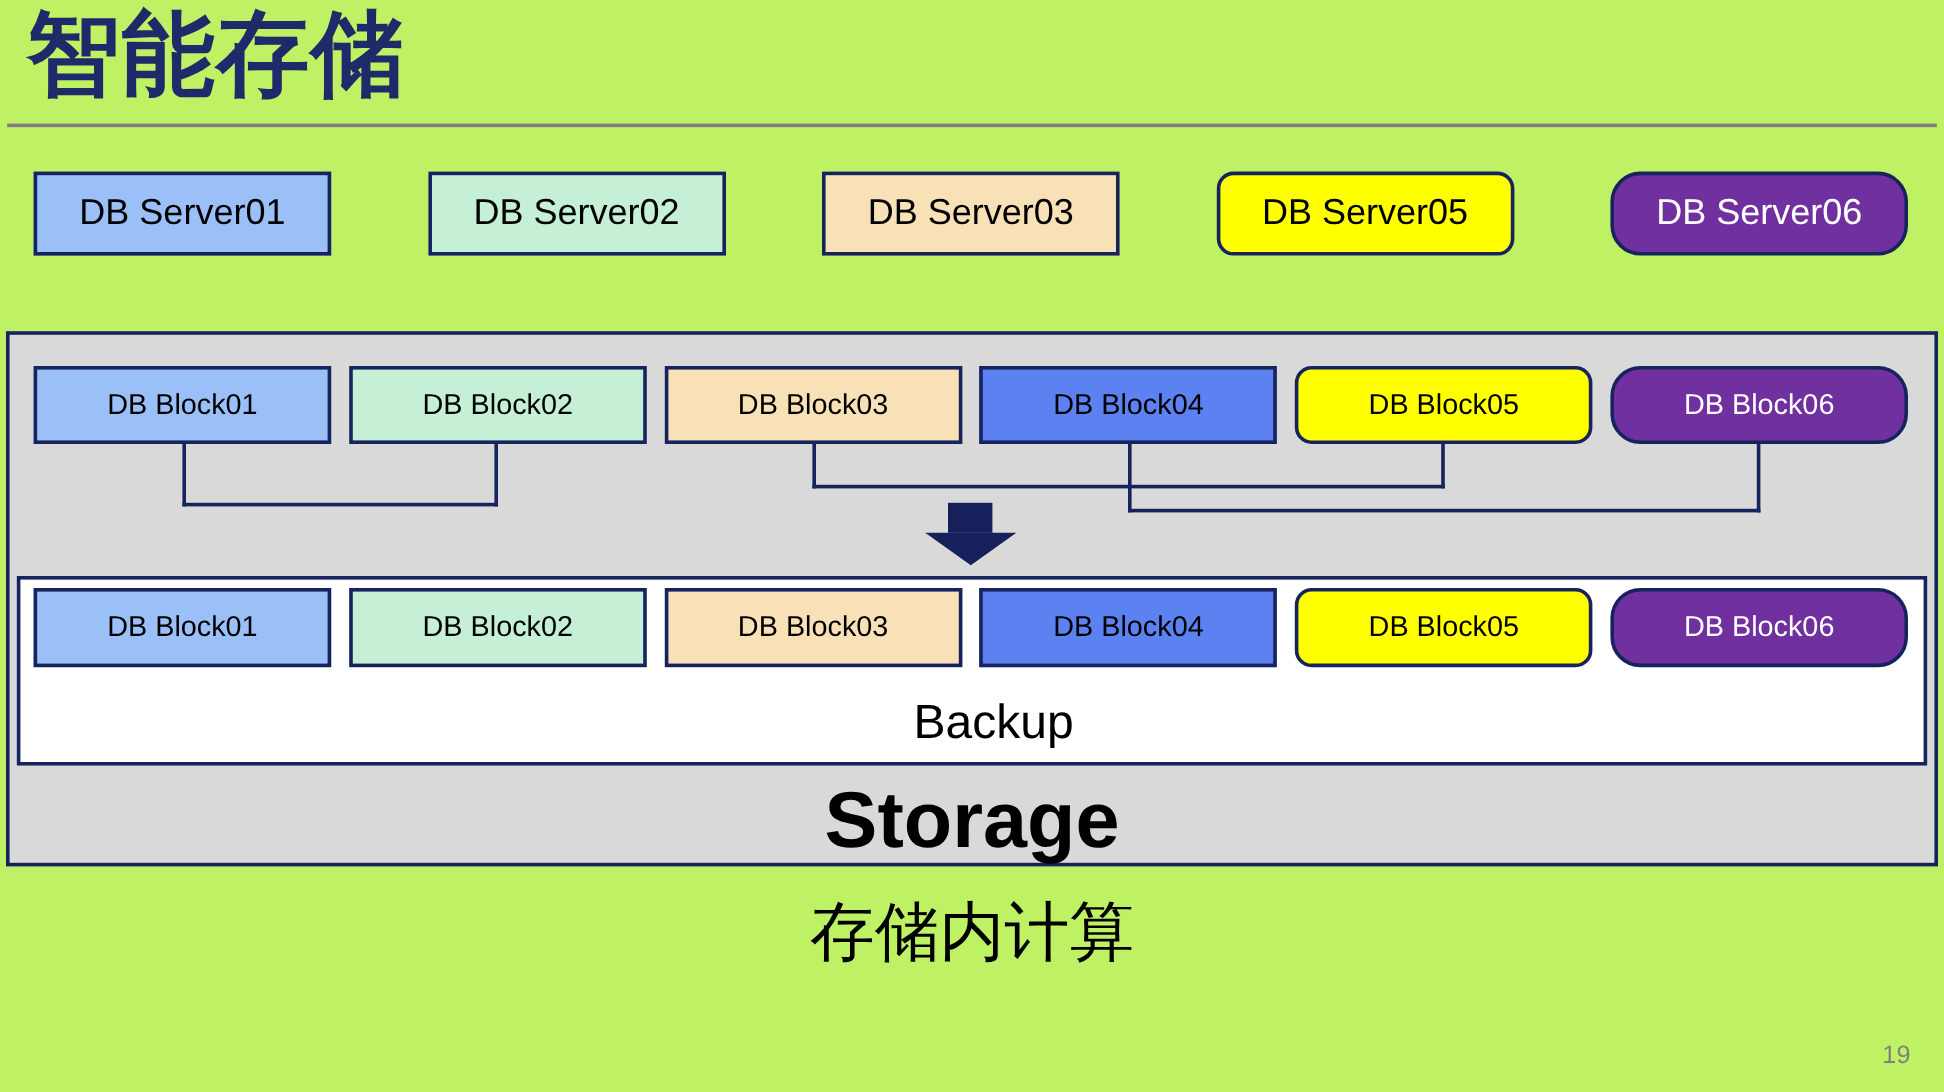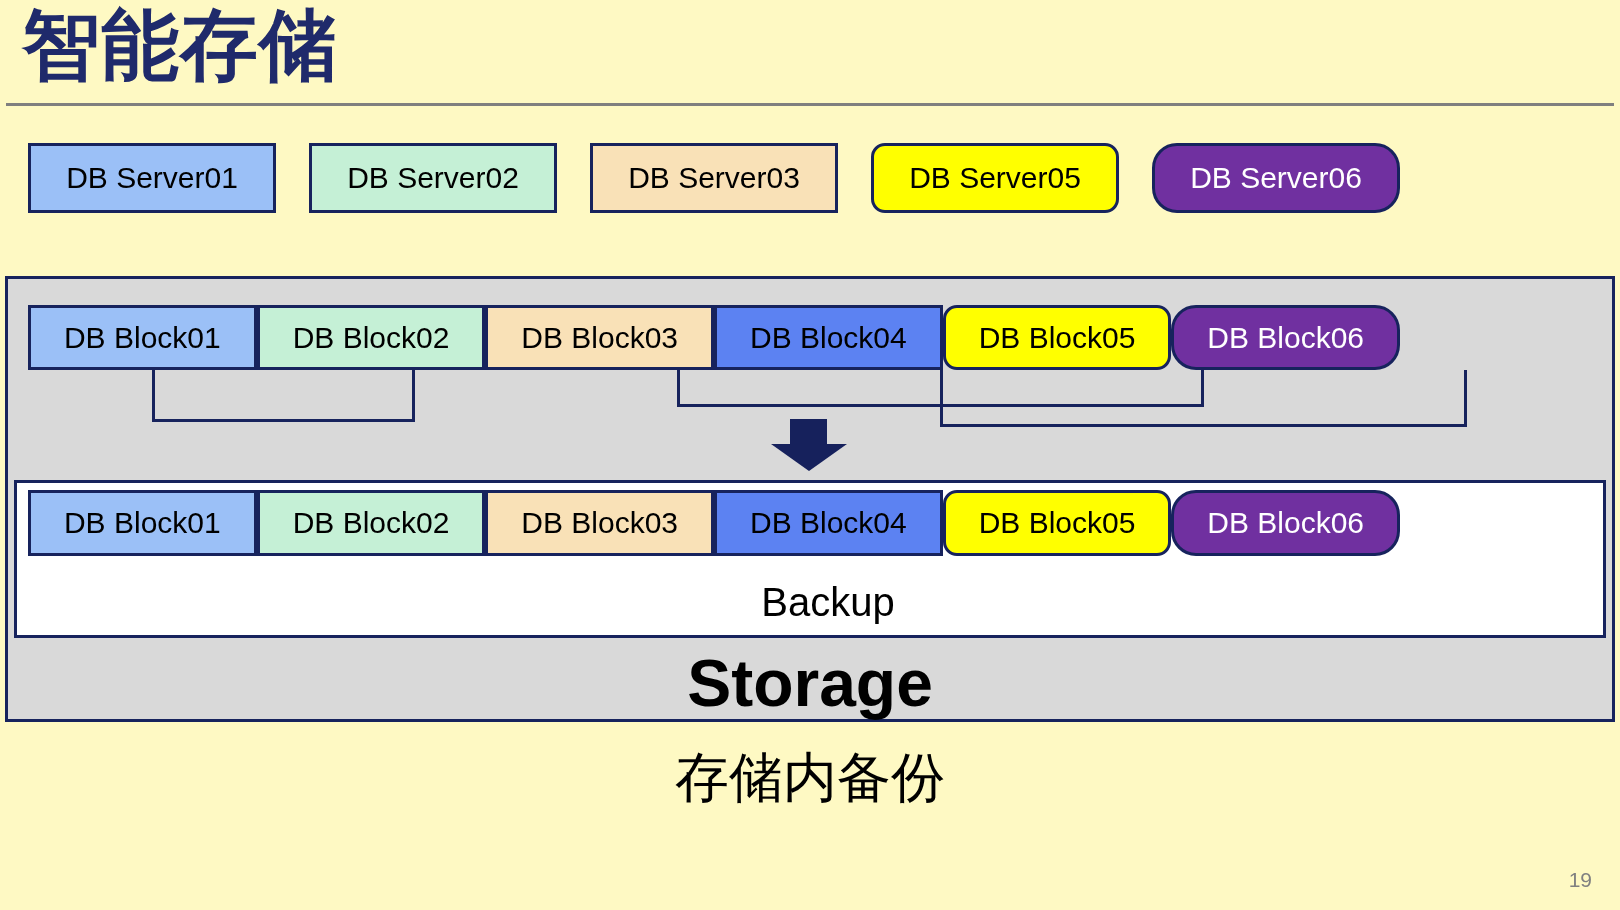--- a/index.html
+++ b/index.html
@@ -1,28 +1,28 @@
 <!DOCTYPE html>
 <html style="--f1: #9BC0F7; --f2: #C5F0D6; --f3: #F9E1B7; --f4: #5C82F2; --f5: #FFFF00; --f6: #7030A0; --boxBorder: #17235D; --titleInk: #1F2A6B; --grayFill: #D9D9D9; --ruleGray: #7F7F7F; --arrowNavy: #16215C; --pageNumGray: #808080; --labelInk: #000000; --server6Text: #FFFFFF;"><head>
 <meta charset="utf-8">
 <style>
   html,body{margin:0;padding:0;background:#fff;}
   body{font-family:"Liberation Sans","DejaVu Sans",sans-serif;}
-  #slide{position:relative;width:1620px;height:910px;background:#fef9c3;overflow:hidden;text-decoration:underline;}
+  #slide{position:relative;width:1620px;height:910px;background:#bef264;overflow:hidden;text-decoration:underline;}
 
   
   .slide-title{position:absolute;left:22px;top:-6px;font-size:78px;font-weight:bold;
     color:var(--titleInk);letter-spacing:1px;}
   .title-rule{position:absolute;left:6px;top:103px;width:1608px;height:3px;background:var(--ruleGray);}
 
   
-  .row{position:absolute;left:28px;width:1372px;display:flex;justify-content:space-between;}
+  .row{position:absolute;left:28px;width:1562px;display:flex;justify-content:space-between;}
   .box{box-sizing:border-box;width:248px;border:3px solid var(--boxBorder);
     display:flex;align-items:center;justify-content:center;
-    font-size:30px;color:var(--labelInk);white-space:nowrap;}
+    font-size:24px;color:var(--labelInk);white-space:nowrap;}
   .server-row{top:143px;height:70px;}
   .server-row .box{height:70px;font-size:30px;}
   .block-row-top{top:305px;height:65px;}
   .block-row-top .box{height:65px;}
   .block-row-bottom{top:490px;height:66px;}
   .block-row-bottom .box{height:66px;}
   .f1{background:var(--f1);} .f2{background:var(--f2);} .f3{background:var(--f3);}
   .f4{background:var(--f4);} .f5{background:var(--f5);border-radius:14px;}
   .f6{background:var(--f6);color:var(--server6Text);border-radius:25px;}
 
@@ -97,18 +97,18 @@
     <div class="box f3">DB Block03</div>
     <div class="box f4">DB Block04</div>
     <div class="box f5">DB Block05</div>
     <div class="box f6">DB Block06</div>
   </div>
 
   <div class="backup-label">Backup</div>
   <div class="storage-label">Storage</div>
 
   <div class="captions">
-    <div>存储内备份</div>
+    <div>存储内计算</div>
   </div>
 
   <div class="page-number">19</div>
 
 </div>
 
 </body></html>

